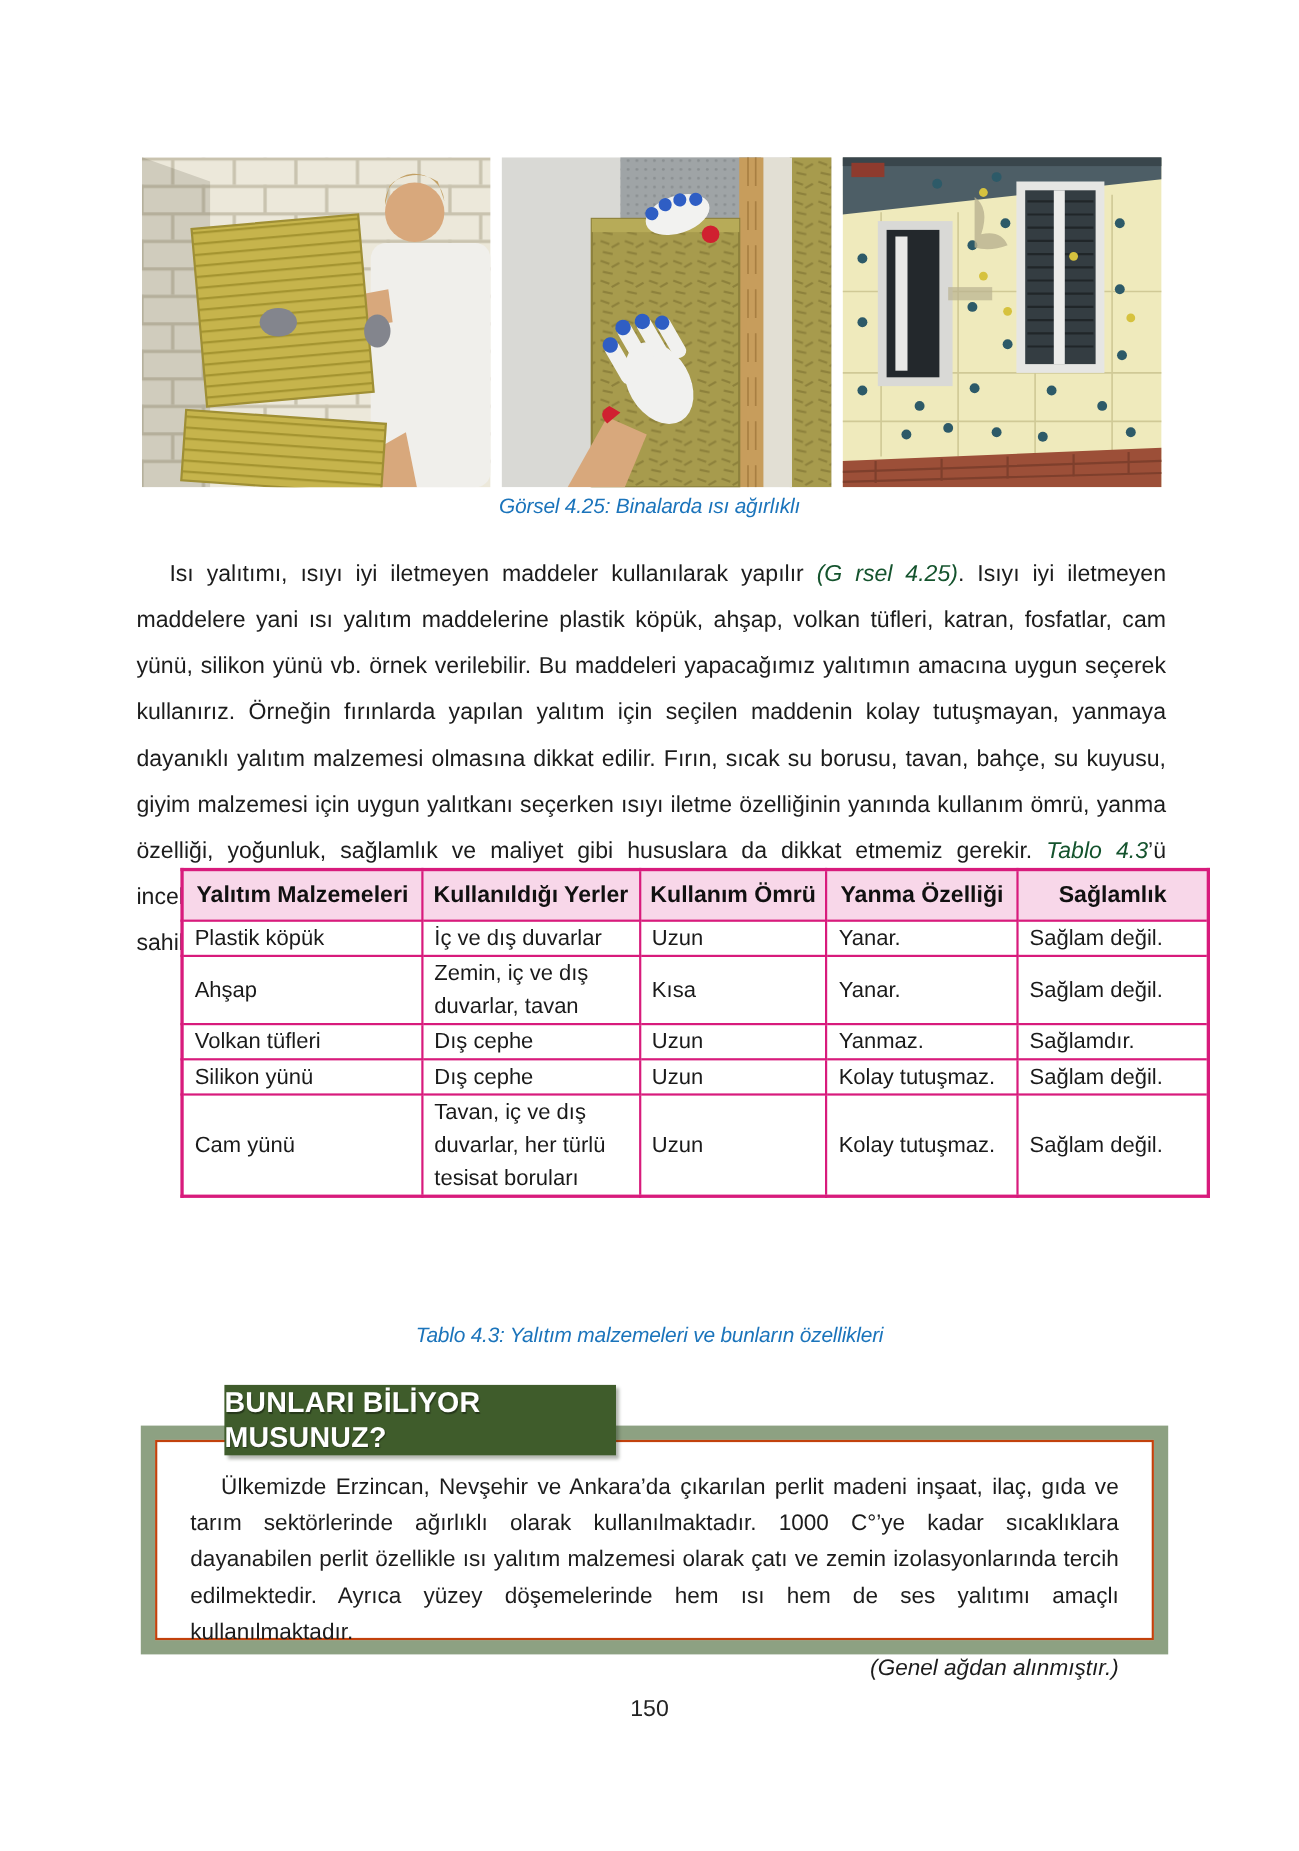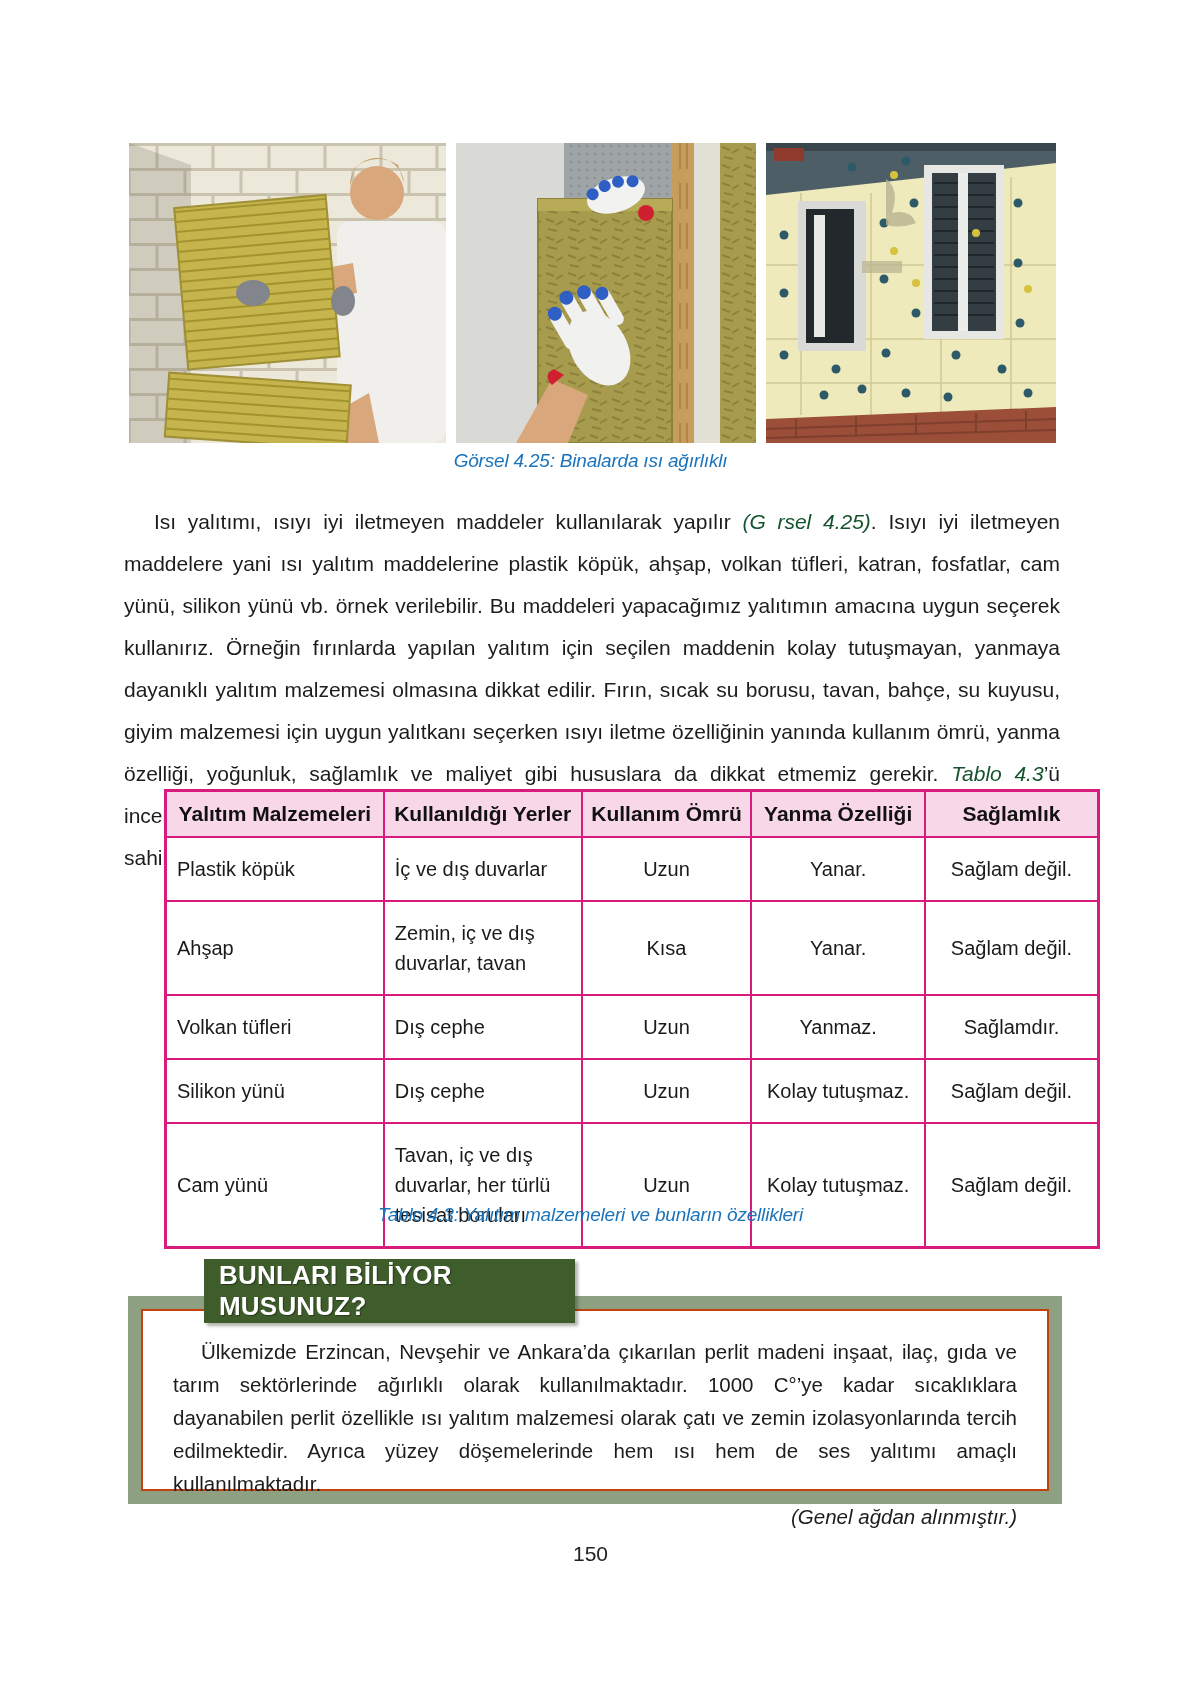--- a/index.html
+++ b/index.html
@@ -51,25 +51,25 @@
   .materials-table{border:3px solid #d81b7c;}
   .materials-table th{
     background:#f8d7e9;
     font-size:21px;font-weight:bold;
     text-align:center;
     padding:10px 4px;
     color:#111;
   }
   .materials-table td{
     font-size:20px;line-height:30px;
-    padding:16px 10px;
+    padding:0 10px;
     background:#ffffff;
     vertical-align:middle;
   }
-  .materials-table td.c{text-align:center;}
+  .materials-table td.c{}
   .materials-table col.w1{width:23.4%;}
   .materials-table col.w2{width:21.2%;}
   .materials-table col.w3{width:18.2%;}
   .materials-table col.w4{width:18.6%;}
   .materials-table col.w5{width:18.6%;}
   
   .dyk-frame{
     position:absolute;left:128px;top:1296px;width:934px;height:208px;
     background:#8da182;
     padding:13px;box-sizing:border-box;
@@ -84,21 +84,20 @@
   .dyk-title{
     position:absolute;left:204px;top:1259px;width:356px;height:64px;
     background:#3f5c2b;
     color:#ffffff;
     font-size:26px;font-weight:bold;
     letter-spacing:0.2px;
     display:flex;align-items:center;justify-content:center;
     box-shadow:3px 3px 3px rgba(30,40,20,0.35);
     z-index:2;
     text-shadow:1px 1px 1px rgba(0,0,0,0.4);
-    padding-left:15px;
   }
   .dyk-text{
     font-size:20.5px;line-height:33px;
     text-align:justify;text-indent:28px;
     color:#1c1c1c;
   }
   .dyk-attribution{
     font-size:20.5px;line-height:33px;
     text-align:right;
     font-style:italic;

